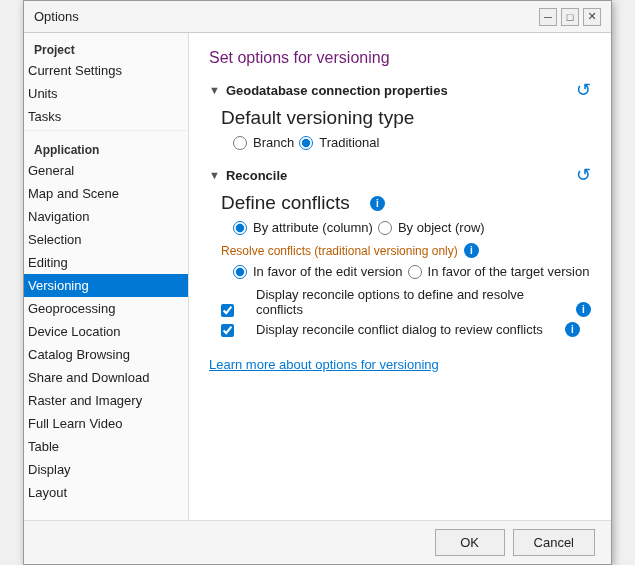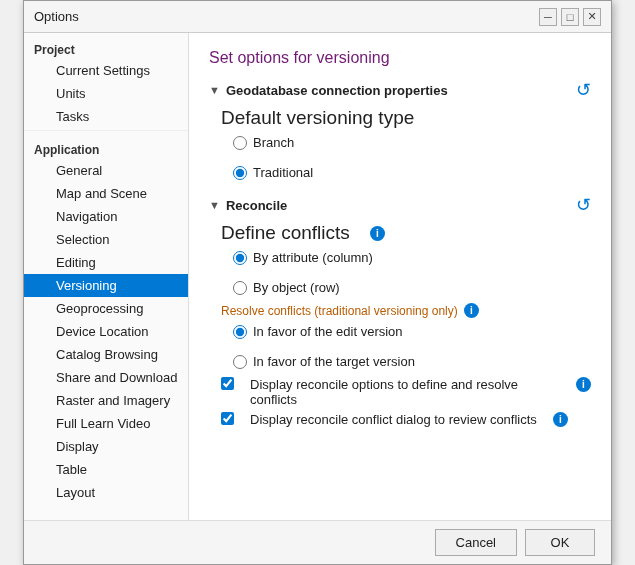--- a/index.html
+++ b/index.html
@@ -68,21 +68,21 @@
     .sidebar::-webkit-scrollbar { width: 8px; }
     .sidebar::-webkit-scrollbar-thumb { background: #ccc; }
     .sidebar-group-label {
       padding: 6px 10px 2px 10px;
       font-size: 12px;
       font-weight: bold;
       color: #333;
       margin-top: 4px;
     }
     .sidebar-item {
-      padding: 4px 10px 4px 32px;
+      padding: 4px 10px 4px 4px;
       cursor: pointer;
       color: #222;
       font-size: 13px;
       white-space: nowrap;
     }
     .sidebar-item.active {
       background: #0078d4;
       color: #ffffff;
     }
     .main-content {
@@ -133,43 +133,43 @@
       padding-left: 12px;
     }
     .field-label {
       font-size: 19px;
       color: #222;
       margin-bottom: 6px;
       margin-top: 4px;
     }
     .radio-group {
       display: flex;
-      flex-direction: column;
-      gap: 15px;
+      flex-direction: row;
+      gap: 5px;
       margin-left: 12px;
       margin-bottom: 8px;
     }
     .radio-option {
       display: flex;
       align-items: center;
       gap: 6px;
       font-size: 13px;
       color: #222;
       cursor: pointer;
     }
     .radio-input {
       width: 14px;
       height: 14px;
       cursor: pointer;
       accent-color: #0078d4;
     }
     .checkbox-option {
       display: flex;
-      align-items: flex-start;
-      gap: 16px;
+      align-items: flex-end;
+      gap: 22px;
       font-size: 13px;
       color: #222;
       cursor: pointer;
       margin-bottom: 5px;
     }
     .checkbox-input {
       width: 13px;
       height: 13px;
       cursor: pointer;
       accent-color: #0078d4;
@@ -249,22 +249,22 @@
       <div class="sidebar-item">Navigation</div>
       <div class="sidebar-item">Selection</div>
       <div class="sidebar-item">Editing</div>
       <div class="sidebar-item active">Versioning</div>
       <div class="sidebar-item">Geoprocessing</div>
       <div class="sidebar-item">Device Location</div>
       <div class="sidebar-item">Catalog Browsing</div>
       <div class="sidebar-item">Share and Download</div>
       <div class="sidebar-item">Raster and Imagery</div>
       <div class="sidebar-item">Full Learn Video</div>
+      <div class="sidebar-item">Table</div>
       <div class="sidebar-item">Display</div>
-      <div class="sidebar-item">Table</div>
       <div class="sidebar-item">Layout</div>
     </div>
 
     <div class="main-content">
       <div class="page-title">Set options for versioning</div>
 
       <div class="section">
         <div class="section-header">
           <div class="section-title">
             <span class="collapse-arrow">▼</span>
@@ -335,20 +335,21 @@
             </div>
             <div class="checkbox-option">
               <input type="checkbox" class="checkbox-input" checked="" style="">
               <span>Display reconcile conflict dialog to review conflicts</span>
               <span class="info-icon">i</span>
             </div>
           </div>
         </div>
       </div>
 
+      <a class="learn-more">Learn more about options for versioning</a>
     </div>
   </div>
 
   <div class="dialog-footer">
+    <button class="footer-btn primary">OK</button>
     <button class="footer-btn">Cancel</button>
-    <button class="footer-btn primary">OK</button>
   </div>
 </div>
 
 </body></html>

